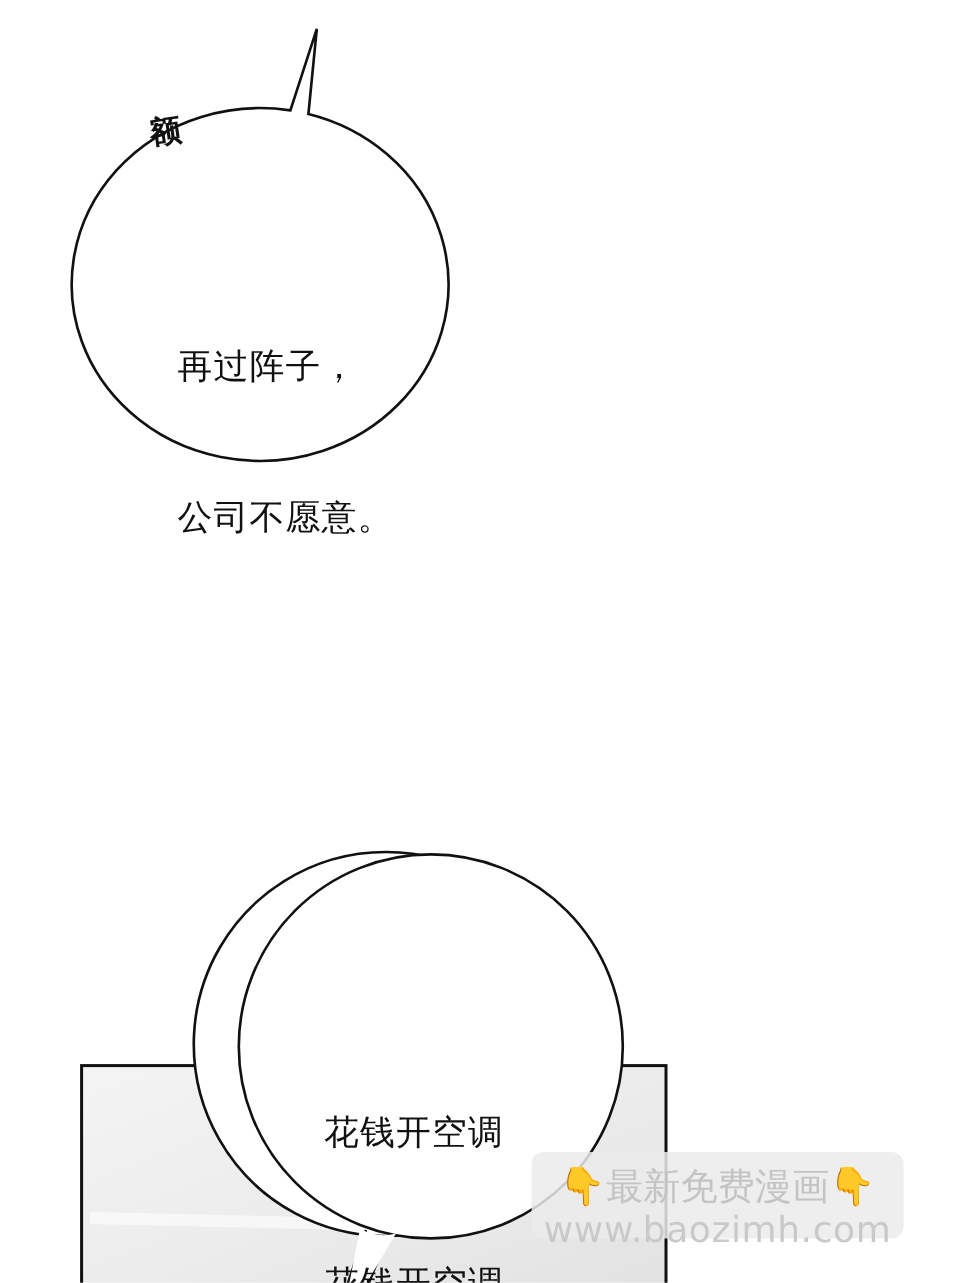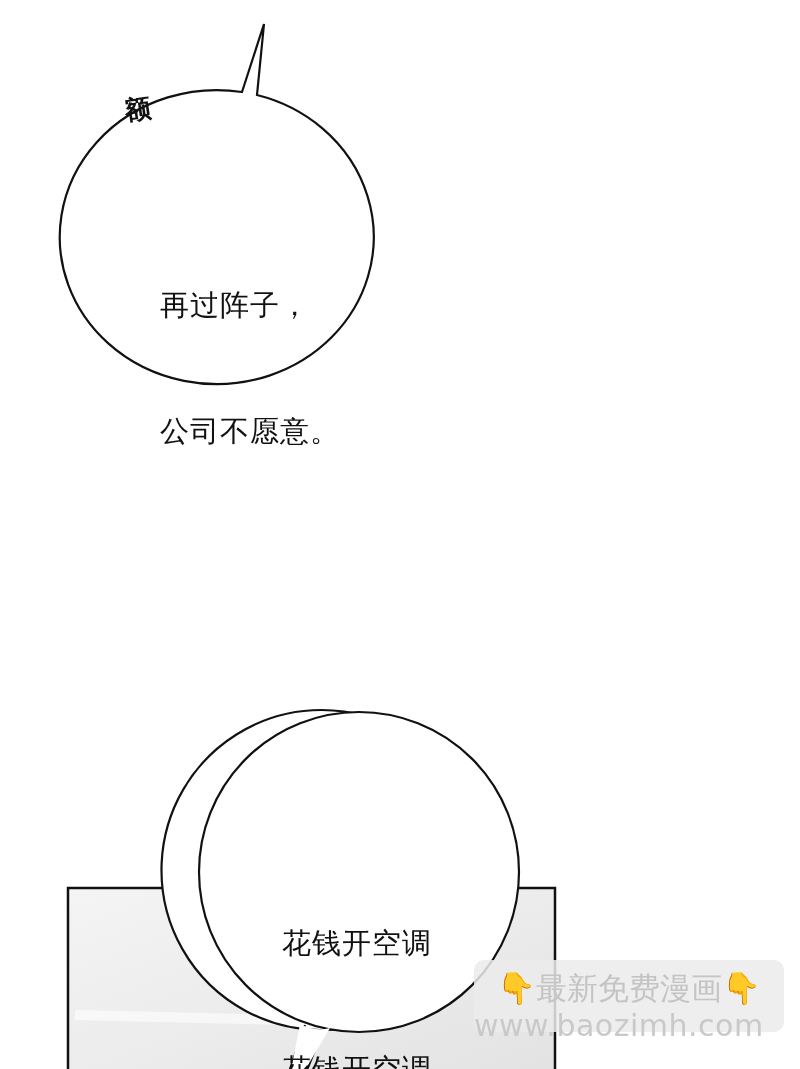--- a/index.html
+++ b/index.html
@@ -1,23 +1,23 @@
 <!DOCTYPE html>
 <html><head>
 <meta charset="utf-8">
 <style>
   html, body { margin:0; padding:0; }
   body { width:800px; height:1069px; background:#ffffff; position:relative; overflow:hidden; font-family:"DejaVu Sans", sans-serif; }
   svg.art { position:absolute; left:0; top:0; }
-  .bubble-text { position:absolute; color:#111; font-size:29px; line-height:42px; white-space:pre; letter-spacing:1px;margin-left:12px; }
+  .bubble-text { position:absolute; color:#111; font-size:29px; line-height:42px; white-space:pre; letter-spacing:1px; }
   .sfx { position:absolute; font-family:"DejaVu Serif", serif; font-size:26px; color:#111; transform:rotate(-8deg); font-weight:bold; }
-  .watermark { position:absolute; left:474px; top:960px; width:310px; height:72px; background:rgba(235,235,235,0.85); border-radius:10px; }
+  .watermark { position:absolute; left:443px; top:960px; width:310px; height:72px; background:rgba(235,235,235,0.85); border-radius:10px; }
   .wm-line1 { position:absolute; left:0; top:8px; width:310px; text-align:center; font-size:31px; color:#c4c4c4; }
   .wm-line1 .hand { color:#f5b82e; }
-  .wm-line2 { position:absolute; left:0; top:48px; width:310px; text-align:left; font-size:30px; color:#c9c9c9; letter-spacing:0.5px; }
+  .wm-line2 { position:absolute; left:0; top:48px; width:310px; text-align:center; font-size:30px; color:#c9c9c9; letter-spacing:0.5px; }
 </style>
 </head>
 <body>
 
 <svg class="art" width="800" height="1069">
   <defs>
     <linearGradient id="panelGrad" x1="0" y1="0" x2="1" y2="1">
       <stop offset="0" stop-color="#f4f4f4"></stop>
       <stop offset="0.5" stop-color="#ececec"></stop>
       <stop offset="1" stop-color="#e2e2e2"></stop>

